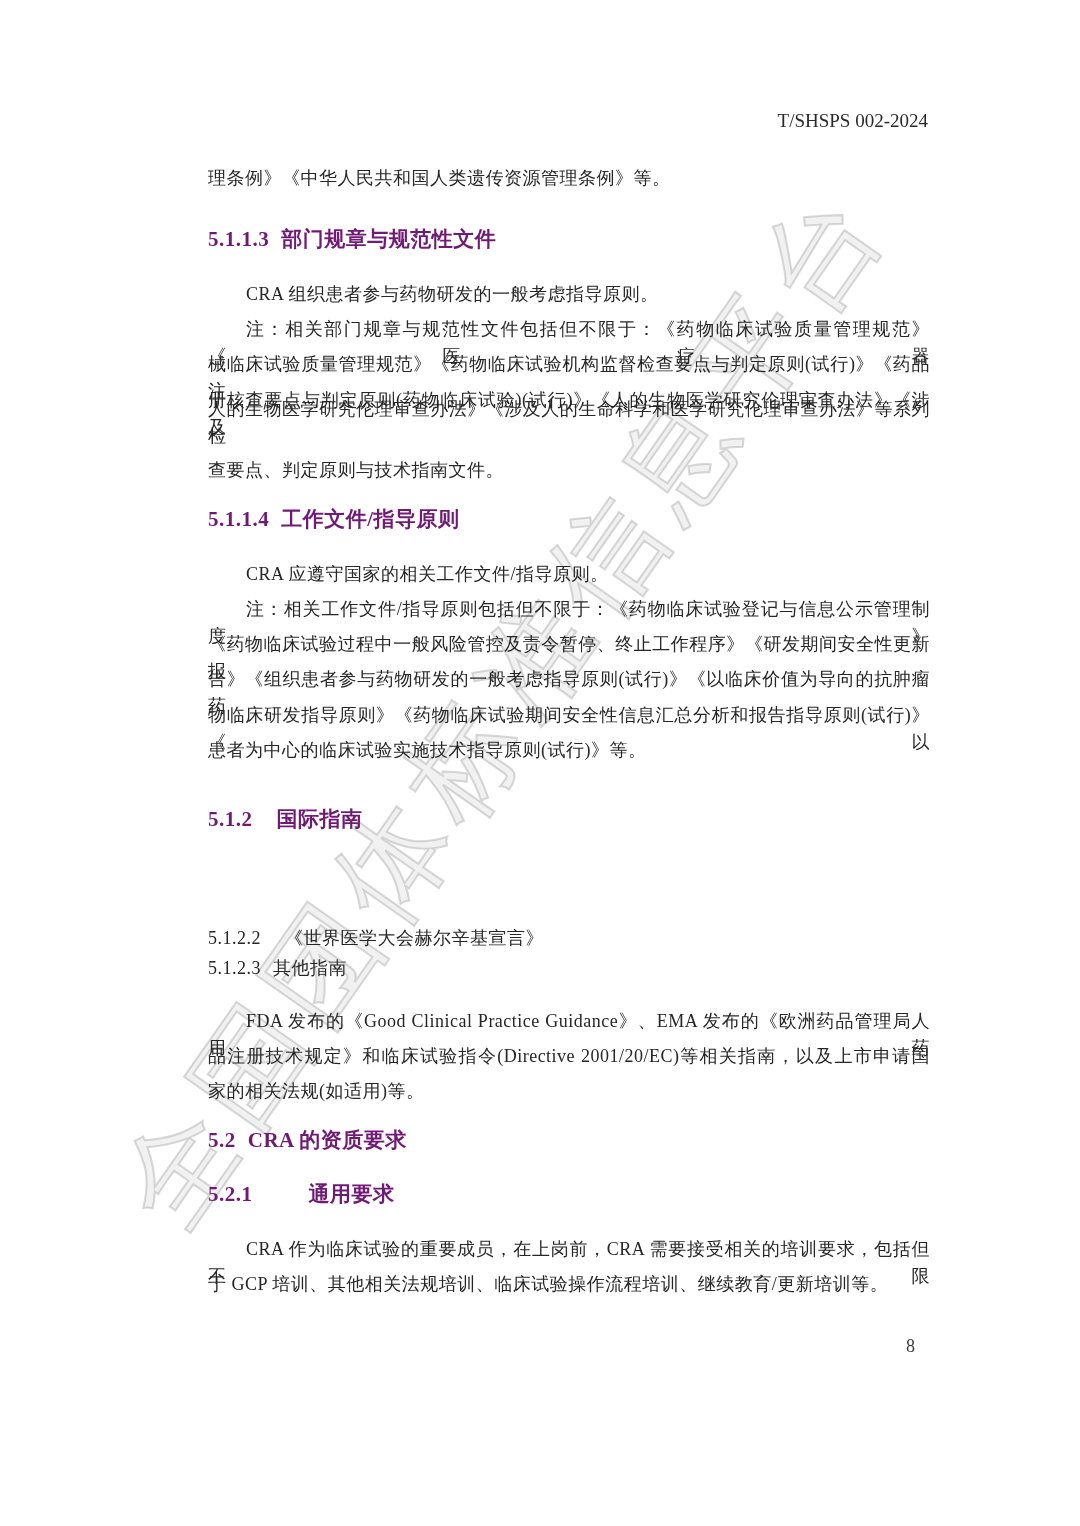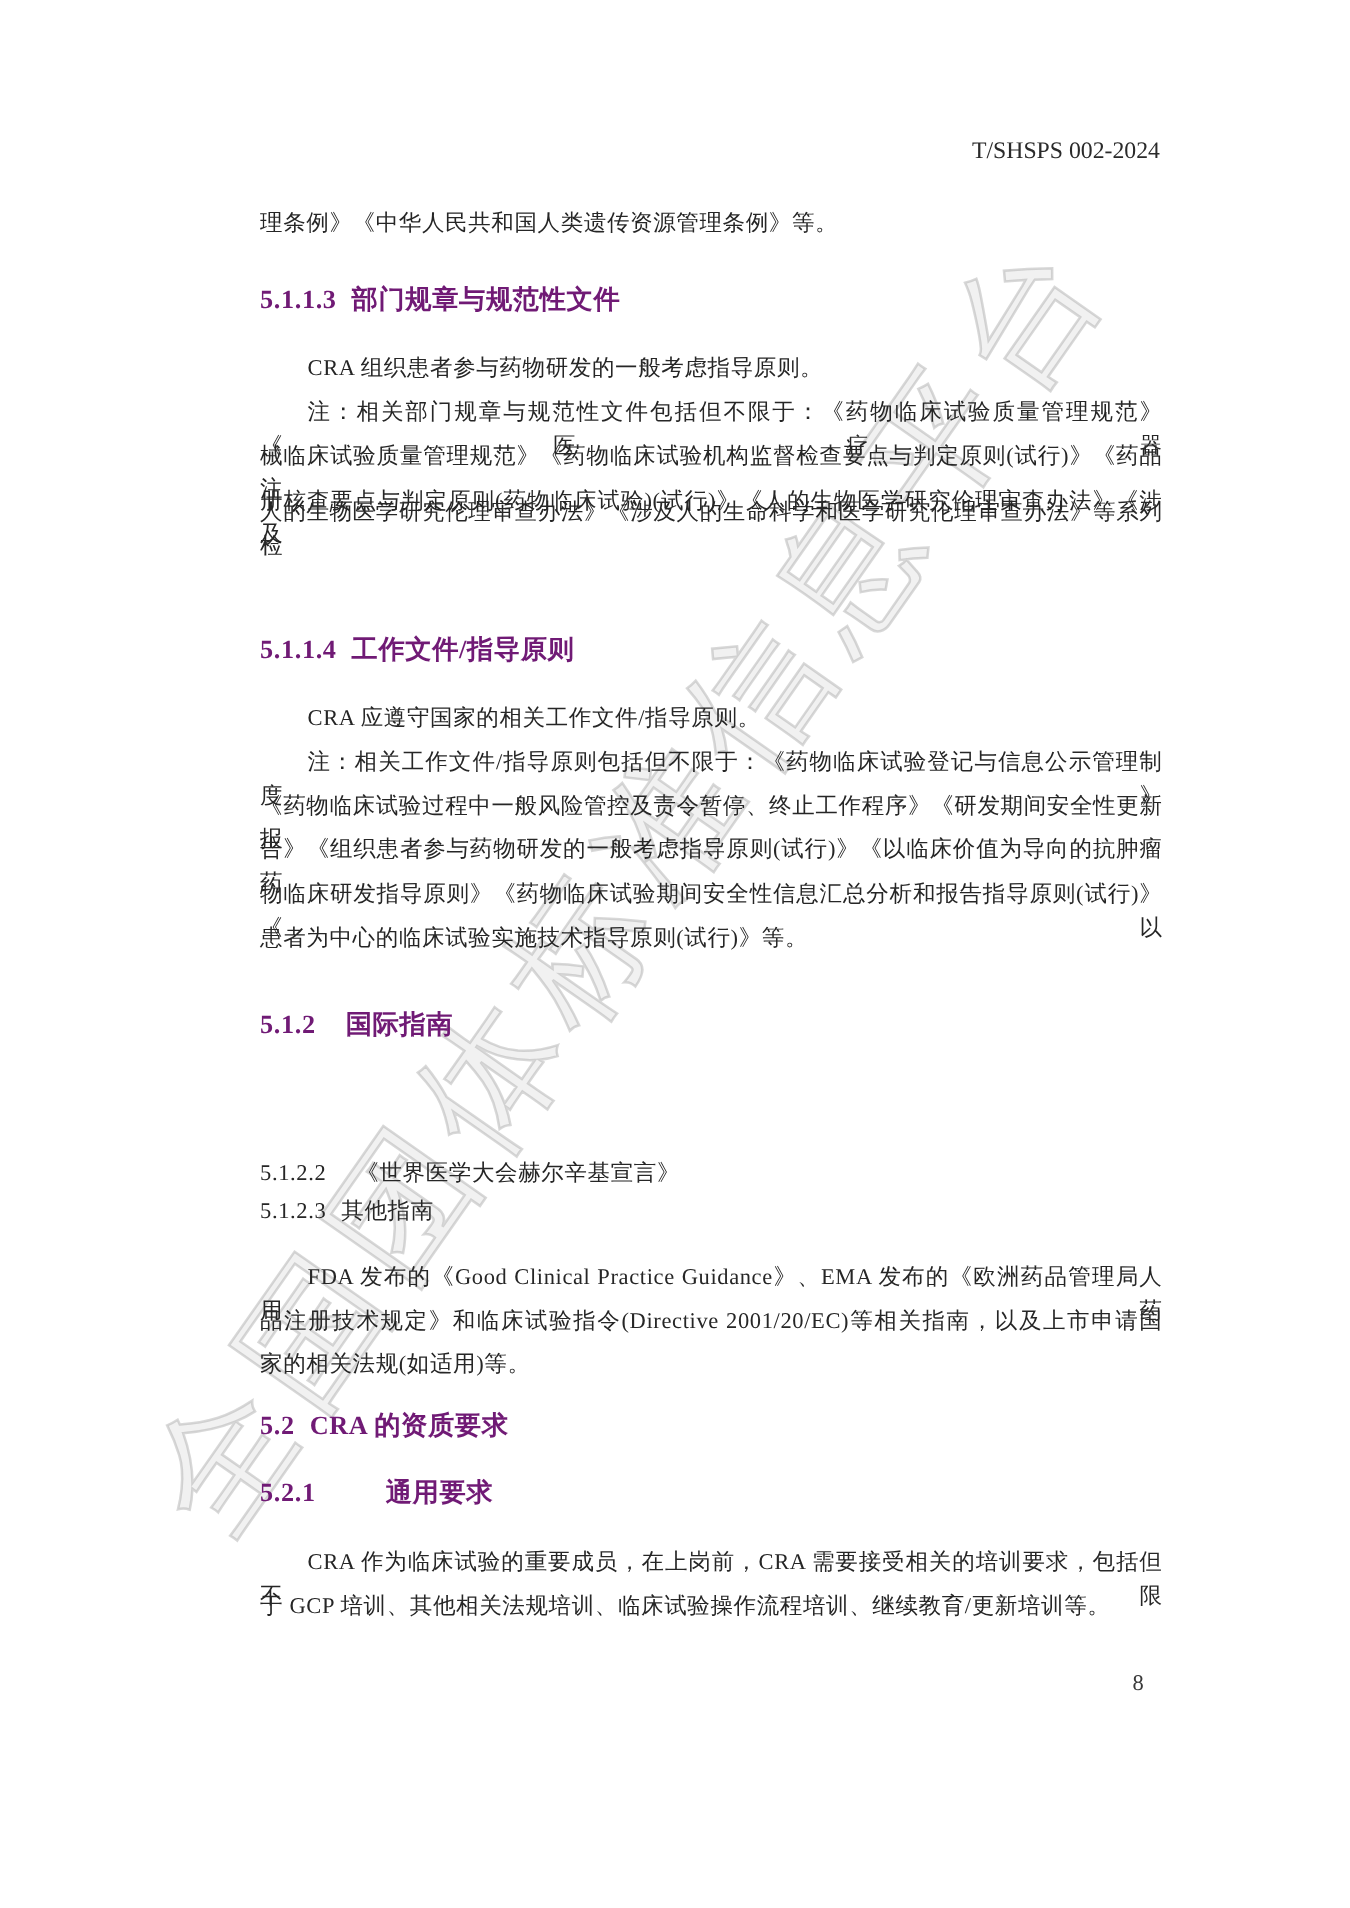--- a/index.html
+++ b/index.html
@@ -66,20 +66,21 @@
     <div class="line" style="top:165px">理条例》《中华人民共和国人类遗传资源管理条例》等。</div>
 
     <div class="heading" style="top:226px">
       <span>5.1.1.3</span><span class="gap-s">部门规章与规范性文件</span>
     </div>
     <div class="line indent" style="top:281px">CRA 组织患者参与药物研发的一般考虑指导原则。</div>
     <div class="line just indent" style="top:316px">注：相关部门规章与规范性文件包括但不限于：《药物临床试验质量管理规范》《医疗器</div>
     <div class="line just" style="top:351px">械临床试验质量管理规范》《药物临床试验机构监督检查要点与判定原则(试行)》《药品注</div>
     <div class="line just" style="top:387px">册核查要点与判定原则(药物临床试验)(试行)》《人的生物医学研究伦理审查办法》《涉及</div>
     <div class="line just" style="top:396px">人的生物医学研究伦理审查办法》《涉及人的生命科学和医学研究伦理审查办法》等系列检</div>
+    <div class="line" style="top:457px">查要点、判定原则与技术指南文件。</div>
 
     <div class="heading" style="top:506px">
       <span>5.1.1.4</span><span class="gap-s">工作文件/指导原则</span>
     </div>
     <div class="line indent" style="top:561px">CRA 应遵守国家的相关工作文件/指导原则。</div>
     <div class="line just indent" style="top:596px">注：相关工作文件/指导原则包括但不限于：《药物临床试验登记与信息公示管理制度》</div>
     <div class="line just" style="top:631px">《药物临床试验过程中一般风险管控及责令暂停、终止工作程序》《研发期间安全性更新报</div>
     <div class="line just" style="top:666px">告》《组织患者参与药物研发的一般考虑指导原则(试行)》《以临床价值为导向的抗肿瘤药</div>
     <div class="line just" style="top:702px">物临床研发指导原则》《药物临床试验期间安全性信息汇总分析和报告指导原则(试行)》《以</div>
     <div class="line" style="top:737px">患者为中心的临床试验实施技术指导原则(试行)》等。</div>

